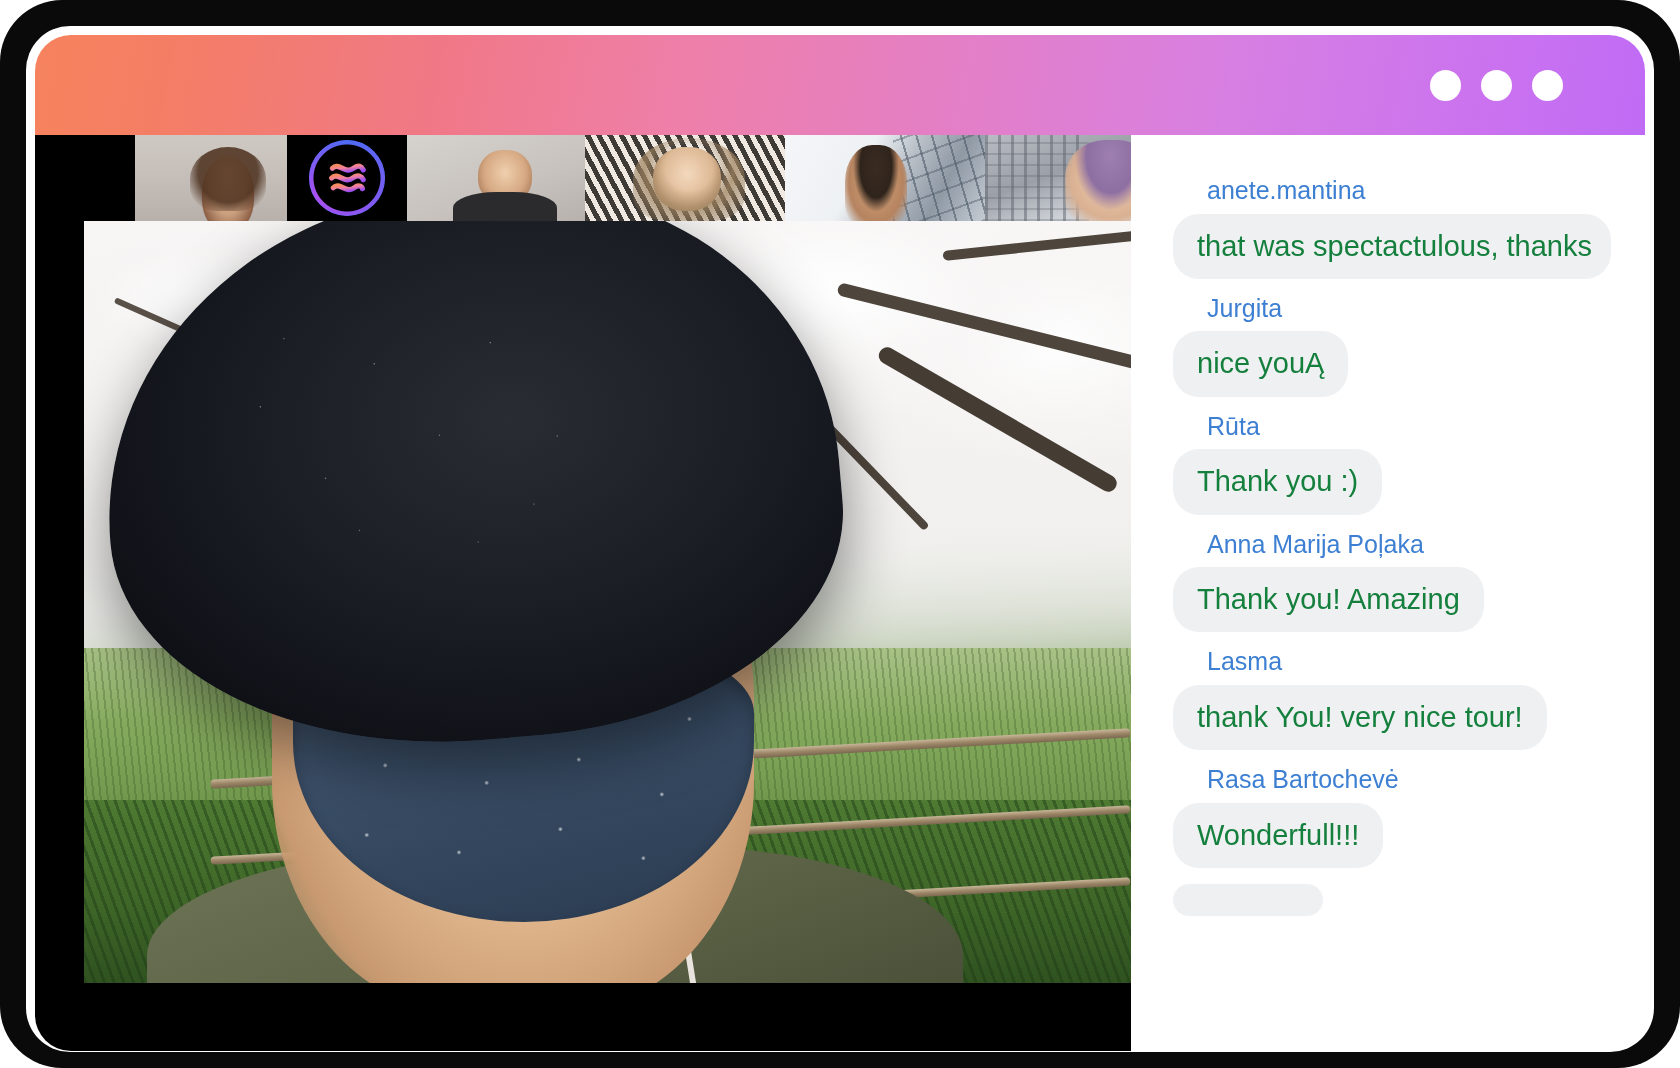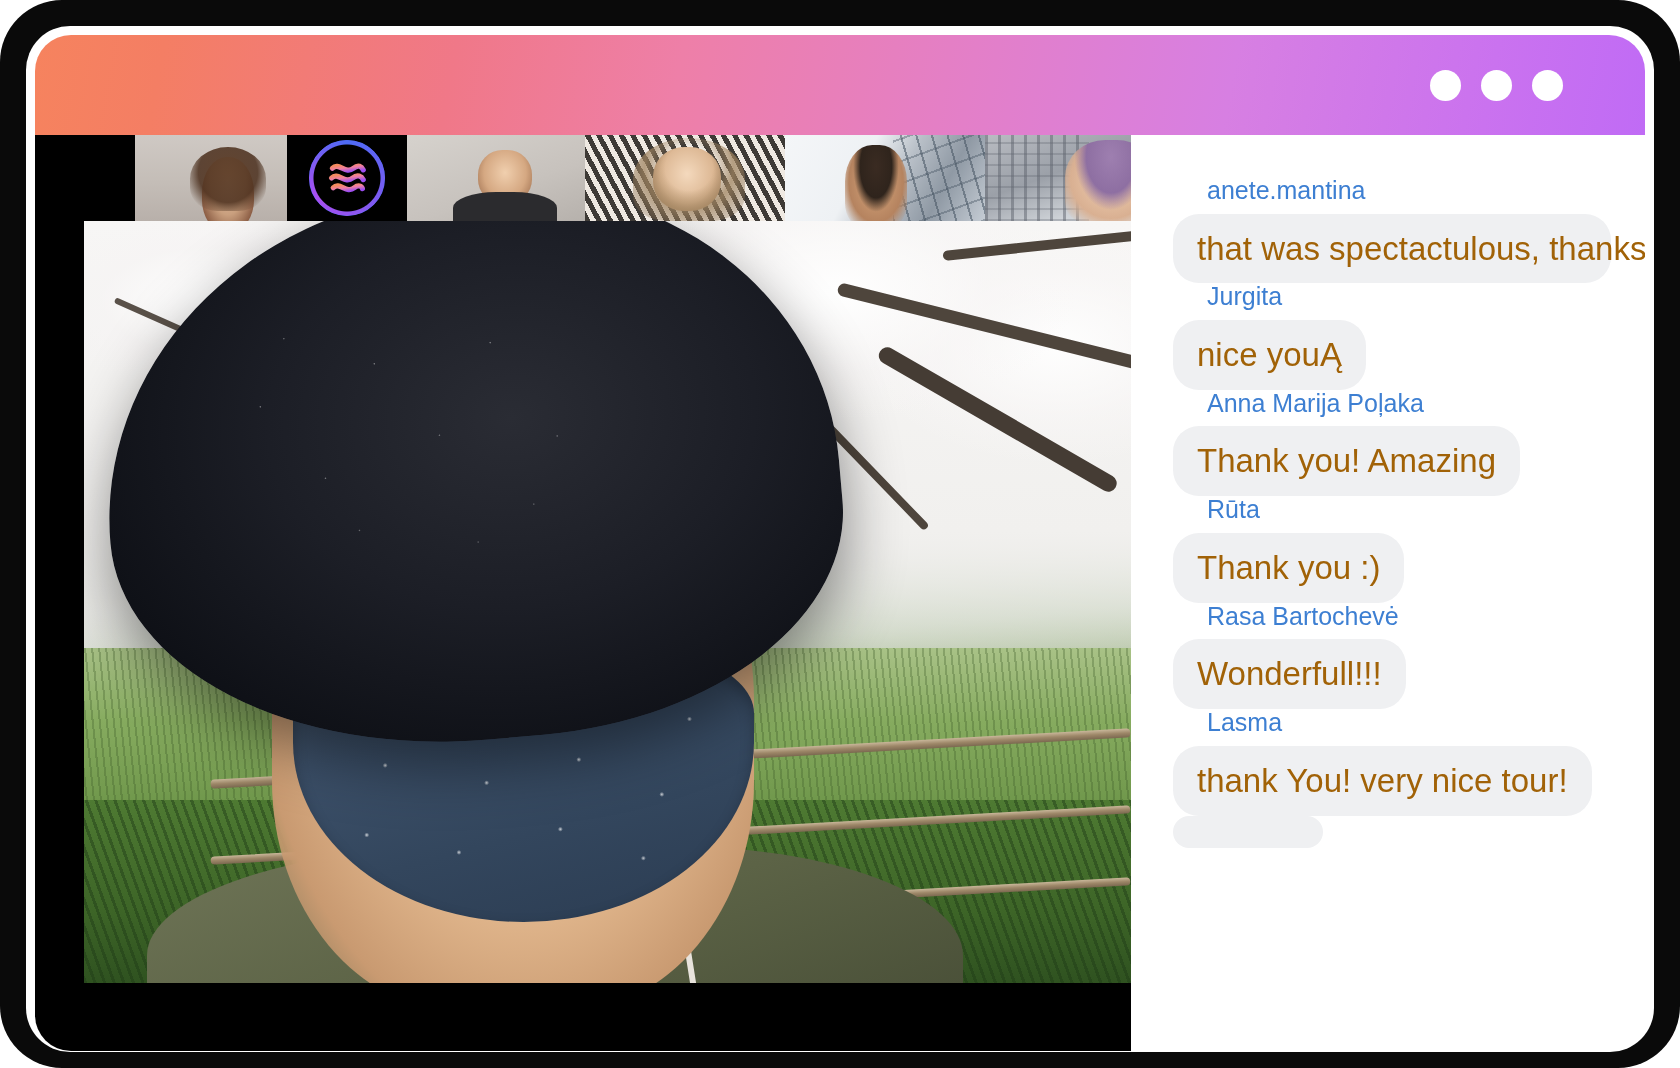--- a/index.html
+++ b/index.html
@@ -348,33 +348,33 @@
 
   
   .chat {
     flex: 1;
     background: #ffffff;
     padding: 42px 34px 0 42px;
     overflow: hidden;
     position: relative;
   }
   .chat-list { display: flex; flex-direction: column; }
-  .msg { }
+  .msg { margin-bottom: 16px; }
   .msg-author {
     color: #3d7fd2;
     font-size: 25px;
     line-height: 1.1;
     margin: 0 0 9px 34px;
     white-space: nowrap;
   }
   .msg-bubble {
     display: inline-block;
     background: #eff0f2;
-    color: #a16207;
-    font-size: 33px;
+    color: #15803d;
+    font-size: 29px;
     line-height: 1.15;
     padding: 16px 24px;
     border-radius: 26px;
     white-space: nowrap;
     max-width: 100%;
   }
   .msg.partial .msg-bubble {
     min-width: 150px;
     min-height: 30px;
   }
@@ -458,24 +458,24 @@
             <div class="mv-eye r"></div>
             <div class="mv-mask"></div>
             <div class="mv-hat"></div>
           </div>
         </div>
 
         <div class="chat">
           <div class="chat-list" id="chat-list">
               <div class="msg"><div class="msg-author">anete.mantina</div><div class="msg-bubble">that was spectactulous, thanks</div></div>
               <div class="msg"><div class="msg-author">Jurgita</div><div class="msg-bubble">nice youĄ</div></div>
+              <div class="msg"><div class="msg-author">Rūta</div><div class="msg-bubble">Thank you :)</div></div>
               <div class="msg"><div class="msg-author">Anna Marija Poļaka</div><div class="msg-bubble">Thank you! Amazing</div></div>
-              <div class="msg"><div class="msg-author">Rūta</div><div class="msg-bubble">Thank you :)</div></div>
+              <div class="msg"><div class="msg-author">Lasma</div><div class="msg-bubble">thank You! very nice tour!</div></div>
               <div class="msg"><div class="msg-author">Rasa Bartochevė</div><div class="msg-bubble">Wonderfull!!!</div></div>
-              <div class="msg"><div class="msg-author">Lasma</div><div class="msg-bubble">thank You! very nice tour!</div></div>
               <div class="msg partial"><div class="msg-bubble"></div></div>
             </div>
         </div>
 
       </div>
     </div>
   </div>
 </div>
 
 </body></html>

